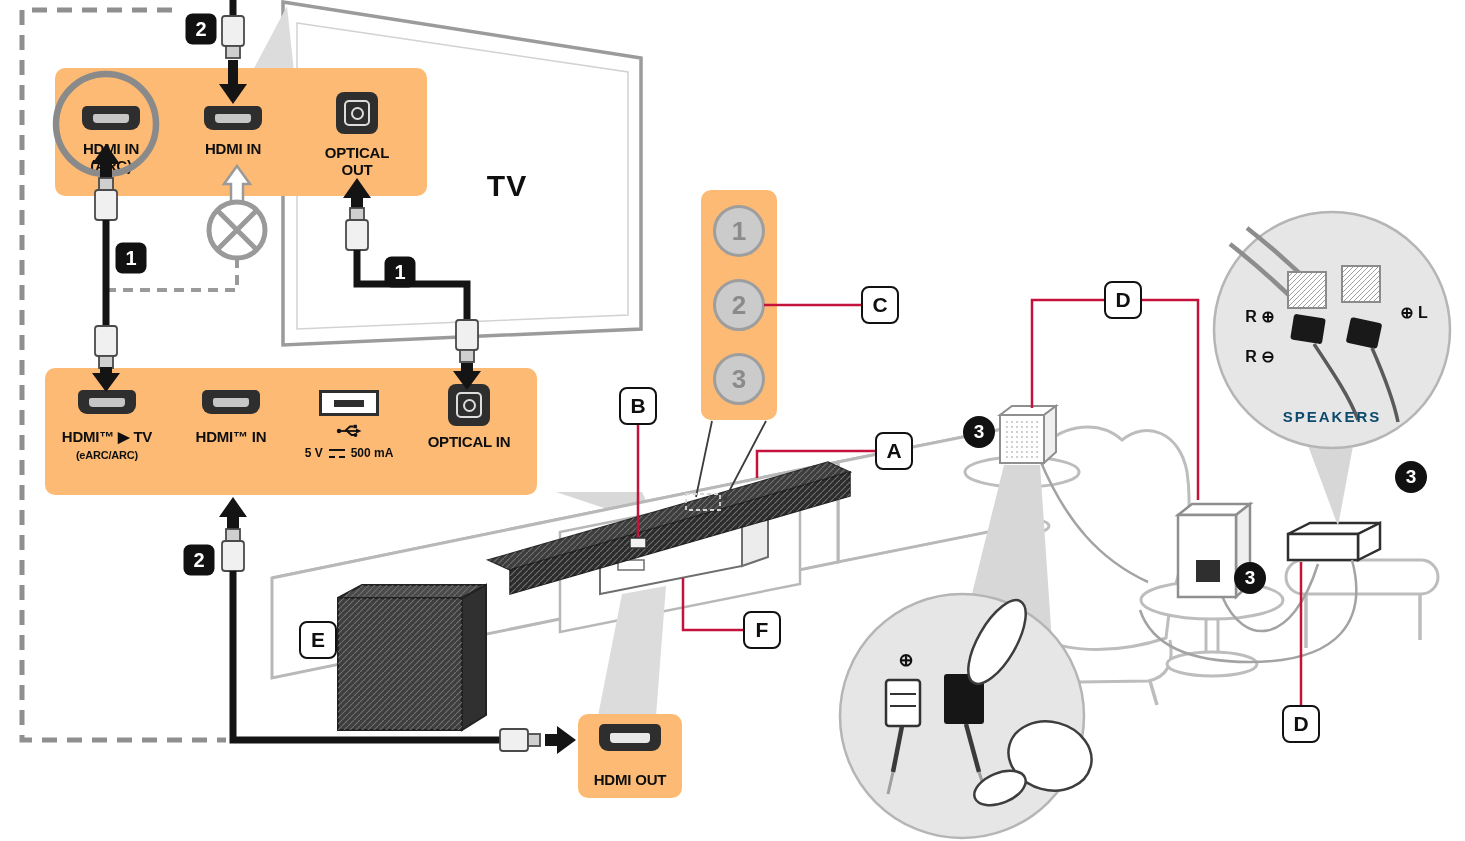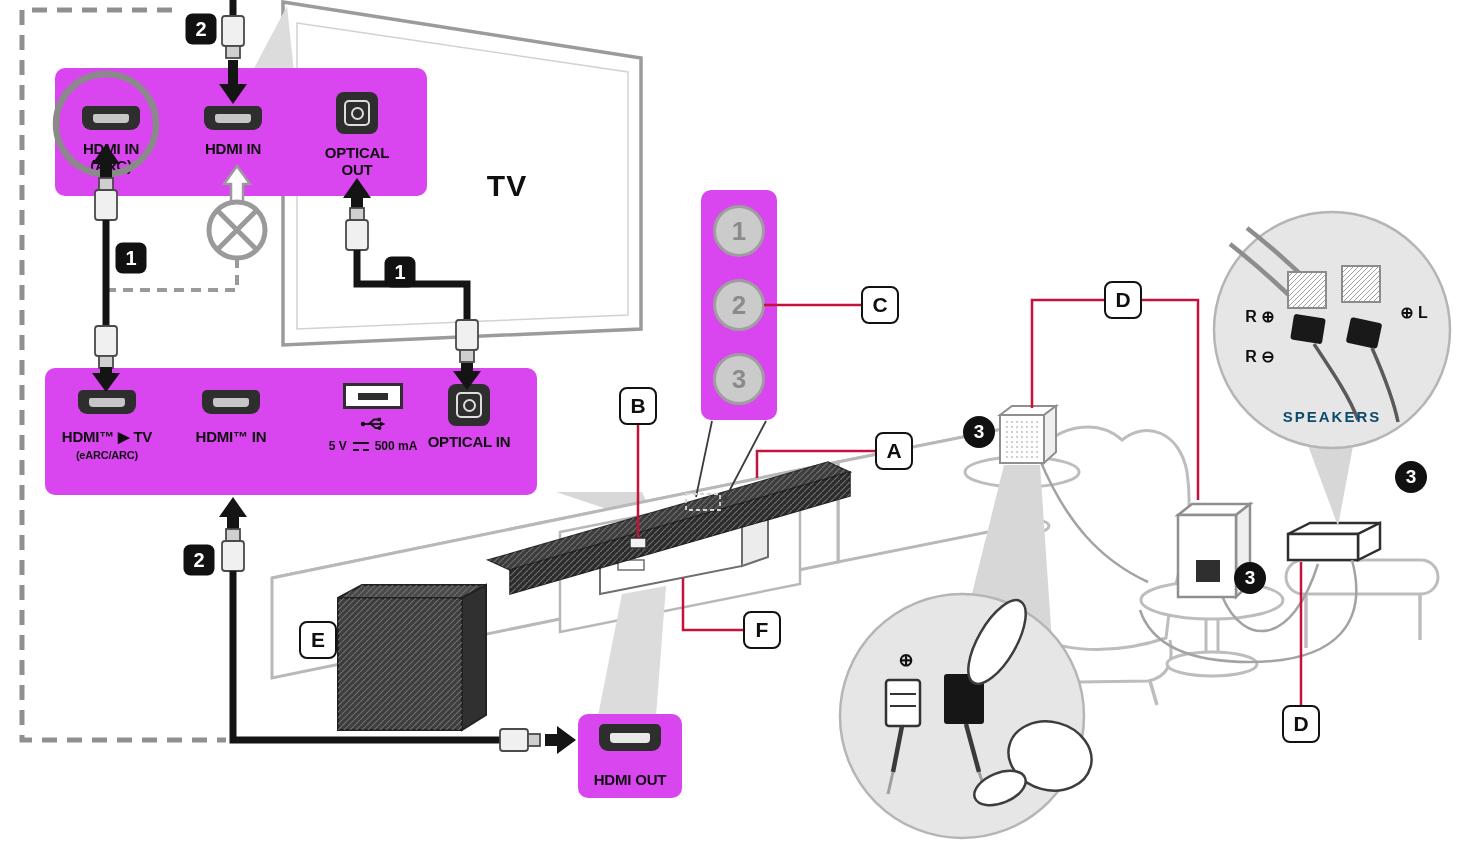--- a/index.html
+++ b/index.html
@@ -3,21 +3,21 @@
 <meta charset="utf-8">
 <style>
   :root { --accent:#c3123c; }
   html,body { margin:0; padding:0; background:#ffffff; }
   #stage {
     position:relative; width:1465px; height:841px; background:#ffffff;
     font-family:"Liberation Sans", sans-serif; overflow:hidden; color:#0f0f0f;
   }
   .layer { position:absolute; left:0; top:0; }
   #svg-back { z-index:0; }
-  .panel { position:absolute; background:#d946ef; border-radius:10px; z-index:1; }
+  .panel { position:absolute; background:#fdba74; border-radius:10px; z-index:1; }
   #svg-front { z-index:2; }
   .ctr { position:absolute; transform:translate(-50%,-50%); white-space:nowrap; z-index:3; }
 
   
   .port { position:absolute; display:flex; flex-direction:column; align-items:center; text-align:center; }
   .g10 { gap:10px; } .g14 { gap:14px;justify-content:space-between; } .g7 { gap:7px; }
   .plabel { font-weight:bold; font-size:15px; line-height:17px; letter-spacing:-0.2px; color:#0f0f0f; }
   .psub   { font-weight:bold; font-size:11px; line-height:13px; color:#0f0f0f; }
   .hdmi-jack { width:58px; height:24px; background:#2e2e2e; border-radius:5px 5px 9px 9px;
                display:flex; align-items:center; justify-content:center; }
@@ -246,21 +246,21 @@
         <span>HDMI™ ▶ TV</span><br>
         <span class="psub">(eARC/ARC)</span>
       </span>
     </div>
     <div class="port g14" style="left:136px; top:22px; width:100px;">
       <span class="hdmi-jack">
           <i></i>
         </span>
       <span class="plabel">HDMI™ IN</span>
     </div>
-    <div class="port g7" style="left:252px; top:15px; width:104px;margin-left:24px;">
+    <div class="port g7" style="left:252px; top:22px; width:104px;">
       <span class="usb-jack">
           <i></i>
         </span>
       <svg width="26" height="16" viewBox="0 0 26 16">
         <circle cx="3" cy="8" r="2.2" fill="#111"></circle>
         <path d="M5,8 H20" stroke="#111" stroke-width="1.8" fill="none"></path>
         <path d="M9,8 L14,3.5 H17.5" stroke="#111" stroke-width="1.8" fill="none"></path>
         <rect x="17.5" y="1.8" width="3.4" height="3.4" fill="#111"></rect>
         <path d="M11,8 L15.5,12 H18" stroke="#111" stroke-width="1.8" fill="none"></path>
         <circle cx="19.5" cy="12" r="1.9" fill="#111"></circle>

